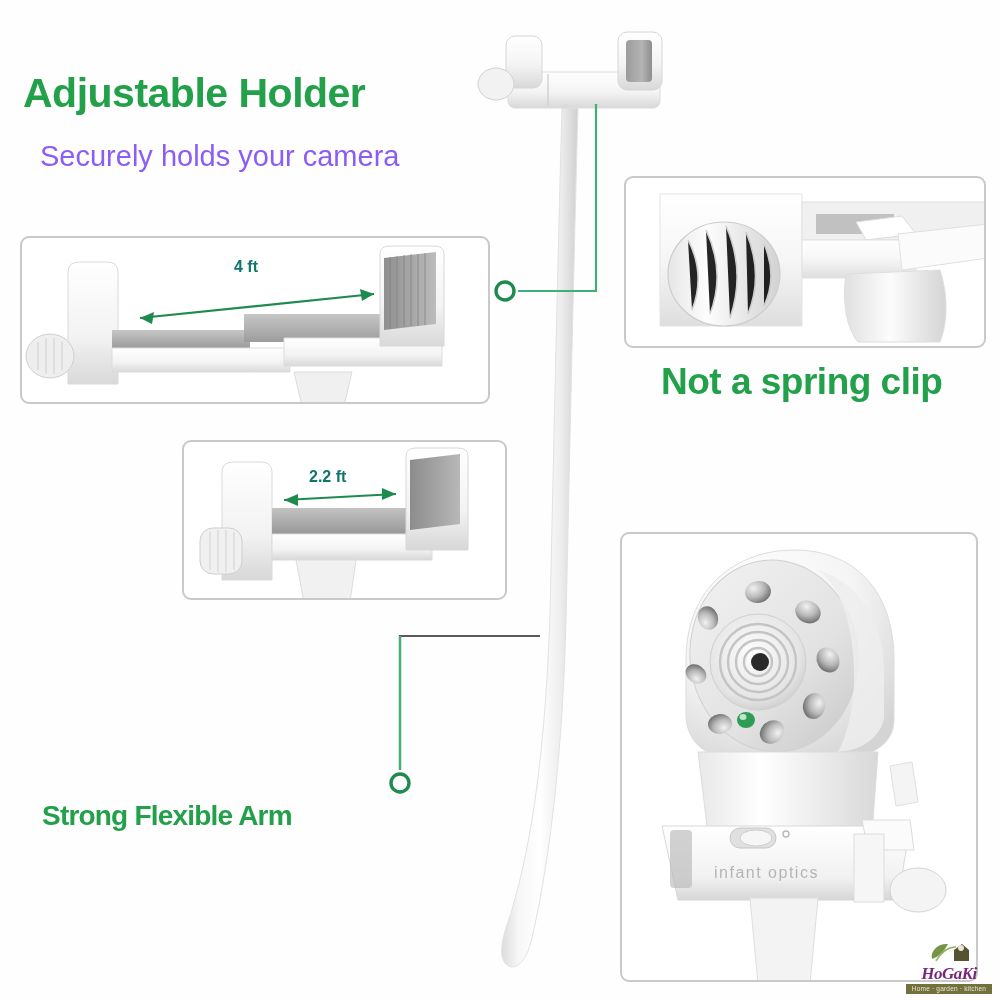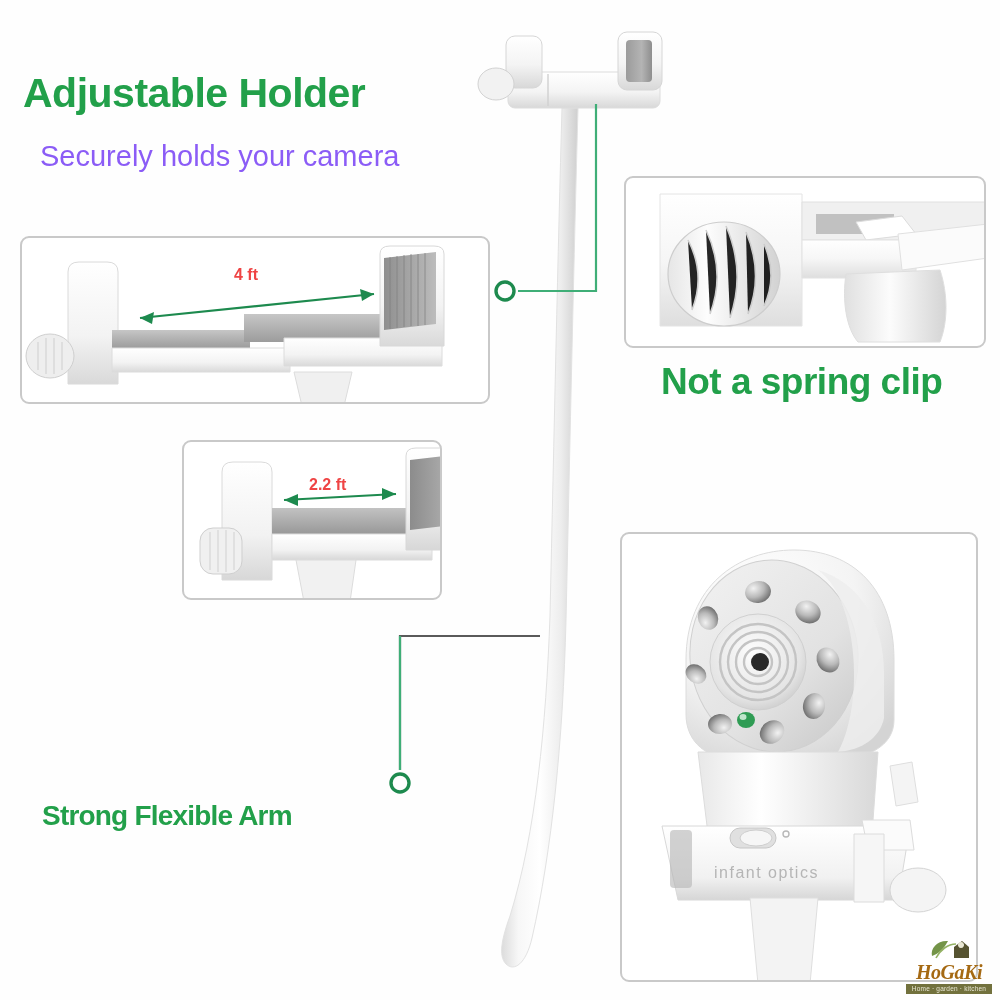--- a/index.html
+++ b/index.html
@@ -34,56 +34,55 @@
 
   
   .panel {
     position: absolute;
     background: #ffffff;
     border: 2px solid #c9c9c9;
     border-radius: 9px;
     overflow: hidden;
   }
   #panel-4ft    { left: 20px;  top: 236px; width: 470px; height: 168px; }
-  #panel-22ft   { left: 182px; top: 440px; width: 260px; height: 160px; }
+  #panel-22ft   { left: 182px; top: 440px; width: 325px; height: 160px; }
   #panel-knob   { left: 624px; top: 176px; width: 362px; height: 172px; }
   #panel-cam    { left: 620px; top: 532px; width: 358px; height: 450px; }
 
   
   .clamp-svg { position: absolute; left: 0; top: 0; }
 
   
   .dim-label {
     position: absolute;
-    color: #ef4444;
+    color: #0f766e;
     font-weight: bold;
     white-space: nowrap;
-    margin-top: 8px;
   }
 
   
   .leader { position: absolute; left: 0; top: 0; pointer-events: none; }
 
   
   #arm-wrap { position: absolute; left: 470px; top: 20px; width: 240px; height: 960px; }
 
   
   #watermark {
     position: absolute;
     right: 8px; bottom: 6px;
     width: 86px;
     text-align: center;
     opacity: 0.95;
   }
   #wm-name {
     font-family: "Liberation Serif", serif;
     font-weight: bold;
     font-style: italic;
-    font-size: 20px;
-    color: #a16207;
+    font-size: 17px;
+    color: #701a75;
     line-height: 1;
     letter-spacing: -0.5px;
   }
   #wm-tag {
     margin-top: 2px;
     background: #6b6a33;
     color: #e8e6d2;
     font-size: 6.5px;
     letter-spacing: 0.2px;
     padding: 2px 1px;

